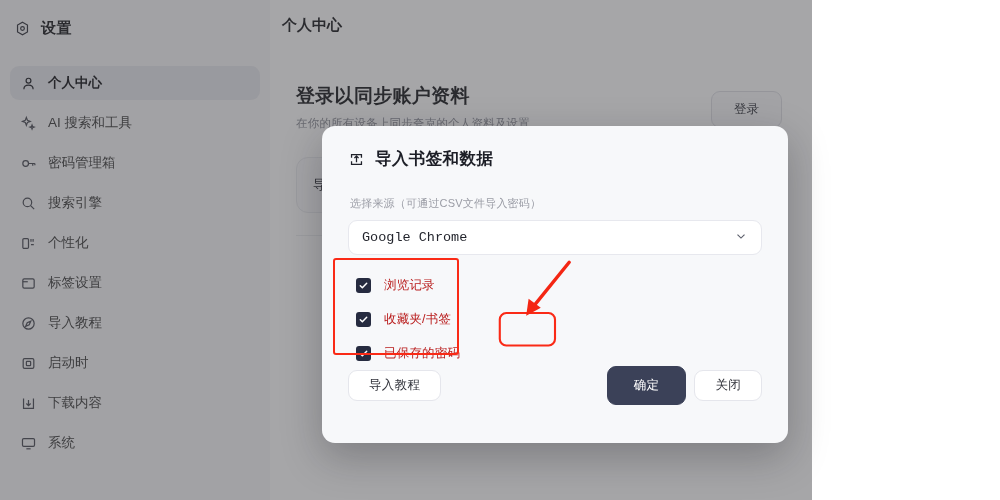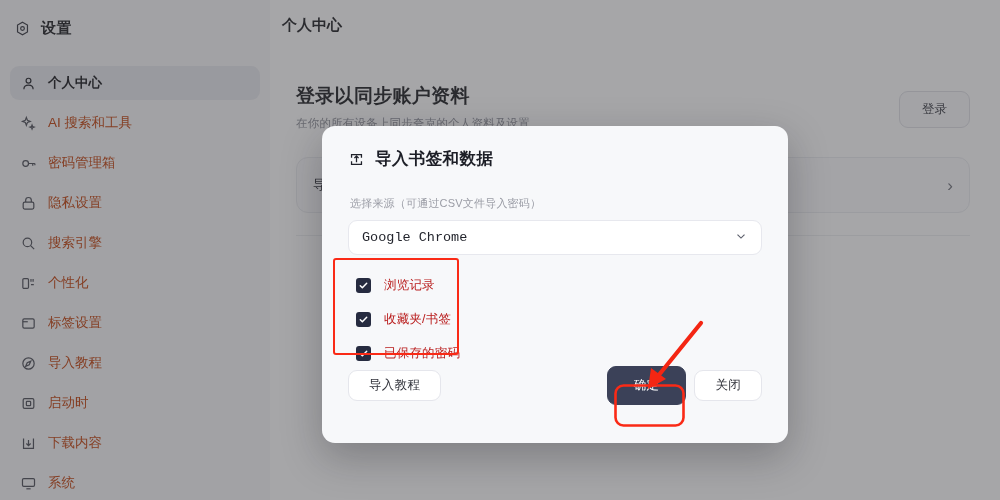--- a/index.html
+++ b/index.html
@@ -2,42 +2,42 @@
 <html><head>
 <meta charset="utf-8">
 <style>
   * { box-sizing: border-box; margin: 0; padding: 0; }
   html, body {
     width: 1000px; height: 500px;
     font-family: "Liberation Sans", "DejaVu Sans", sans-serif;
     overflow: hidden;
     background: #ffffff;
   }
-  #root { position: relative; width: 1000px; height: 500px; }
+  #root { position: relative; width: 812px; height: 500px; }
 
   
   .app { position: absolute; inset: 0; display: flex; background: #ffffff; }
 
   .sidebar {
     width: 270px; height: 100%;
     background: #f7f7f9;
     padding: 12px 0 0 0;
     flex: 0 0 270px;
   }
   .brand {
     display: flex; align-items: center; gap: 10px;
     height: 32px; padding: 0 14px; margin-bottom: 22px;
   }
   .brand-title { font-size: 15px; font-weight: 700; color: #1c1d21; letter-spacing: .5px; }
 
   .nav-item {
     display: flex; align-items: center; gap: 11px;
     height: 34px; margin: 0 10px 6px 10px;
     padding: 0 10px; border-radius: 9px;
-    font-size: 13.5px; color: #c2410c;
+    font-size: 13.5px; color: #404040;
   }
   .nav-item.active { background: #e8e9ee; font-weight: 700; color: #15161a; }
   .nav-label { white-space: nowrap; }
   .ico { width: 17px; height: 17px; flex: 0 0 17px; display: block; }
   .ico svg { width: 17px; height: 17px; display: block; }
 
   .content { flex: 1; padding: 14px 22px 0 12px; position: relative; }
   .page-title { font-size: 15px; font-weight: 700; color: #1b1c20; margin: 2px 0 0 0; }
 
   .sync-row {
@@ -153,29 +153,20 @@
       <div class="nav-item">
         <span class="ico">
           <svg viewBox="0 0 24 24" fill="none" stroke="#4a4c55" stroke-width="1.7">
               <circle cx="8" cy="12" r="4"></circle>
               <path d="M12 12h9M18 12v3M21 12v2.5"></path>
             </svg>
         </span>
         <span class="nav-label">密码管理箱</span>
       </div>
 
-      <div class="nav-item">
-        <span class="ico">
-          <svg viewBox="0 0 24 24" fill="none" stroke="#4a4c55" stroke-width="1.7">
-              <rect x="4.5" y="10" width="15" height="10" rx="2.2"></rect>
-              <path d="M8 10V7.5a4 4 0 018 0V10"></path>
-            </svg>
-        </span>
-        <span class="nav-label">隐私设置</span>
-      </div>
 
       <div class="nav-item">
         <span class="ico">
           <svg viewBox="0 0 24 24" fill="none" stroke="#4a4c55" stroke-width="1.7">
               <circle cx="10.5" cy="10.5" r="6"></circle>
               <path d="M15 15l5 5"></path>
             </svg>
         </span>
         <span class="nav-label">搜索引擎</span>
       </div>

